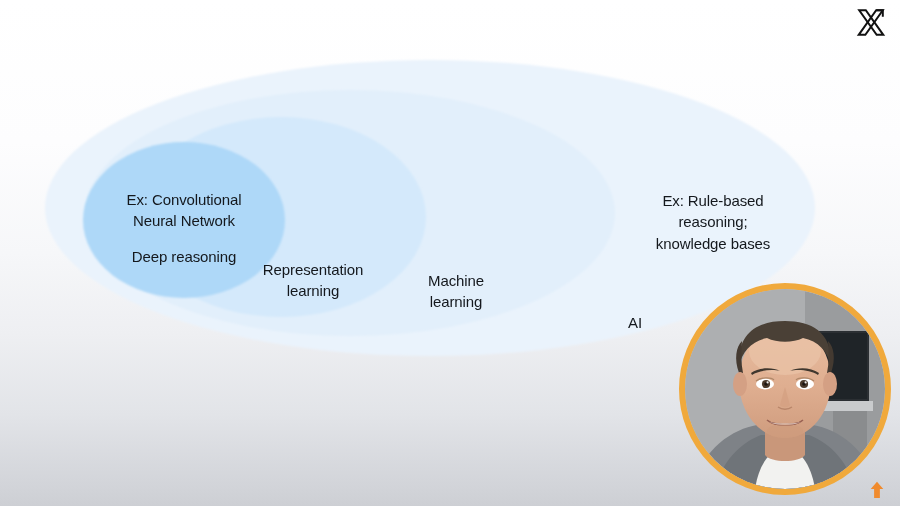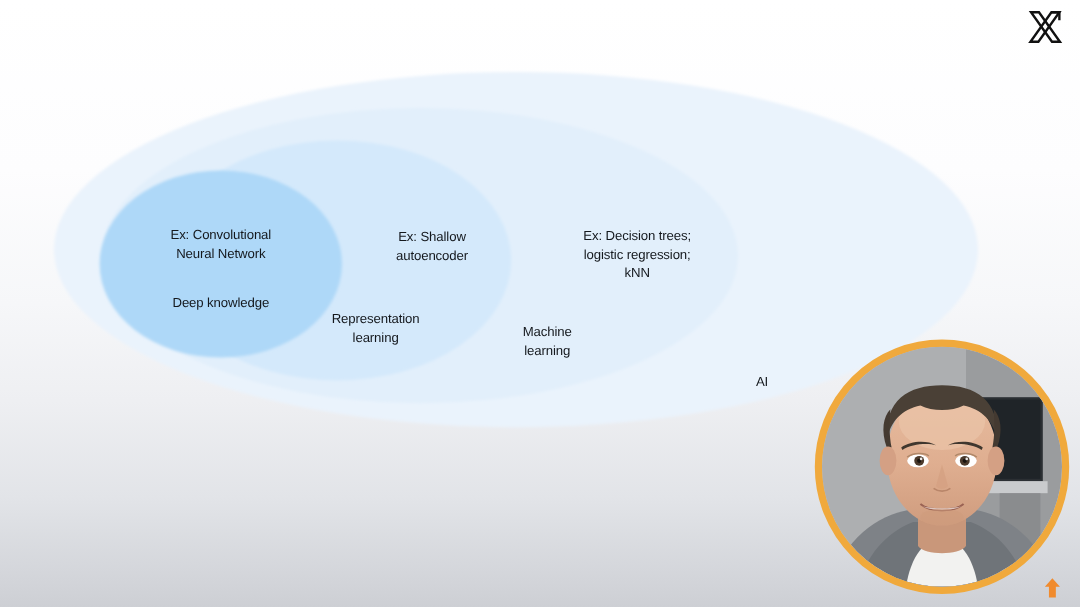--- a/index.html
+++ b/index.html
@@ -37,21 +37,21 @@
     display: block;
     width: 900px;
     height: 506px;
   }
 
   
   .lbl {
     position: absolute;
     color: #14181d;
     font-family: "Liberation Sans", sans-serif;
-    font-size: 11px;
+    font-size: 15px;
     line-height: 1.42;
     letter-spacing: -0.1px;
     white-space: pre-line;
     pointer-events: none;
   }
   .lbl.center { text-align: center; transform: translateX(-50%); }
 
   .ex-1     { left: 184px; top: 189px; }
   .name-1   { left: 184px; top: 246px; }
   .ex-2     { left: 360px; top: 191px; }
@@ -118,33 +118,31 @@
       <ellipse id="e-ml" cx="350" cy="213" rx="265" ry="123" fill="#e2effb" filter="url(#soft)"></ellipse>
 
       <ellipse id="e-rl" cx="281" cy="217" rx="145" ry="100" fill="#d4e9fb" filter="url(#soft)"></ellipse>
 
       <ellipse id="e-dl" cx="184" cy="220" rx="101" ry="78" fill="#aed8f8" filter="url(#soft)"></ellipse>
     </svg>
   </div>
 
   <div class="lbl center ex-1">Ex: Convolutional
 Neural Network</div>
-  <div class="lbl center name-1">Deep knowledge</div>
-
-  <div class="lbl center ex-2">Ex: Shallow
-autoencoder</div>
+  <div class="lbl center name-1">Deep reasoning</div>
+
   <div class="lbl center name-2">Representation
 learning</div>
 
-  <div class="lbl center ex-3">Ex: Decision trees;
-logistic regression;
-kNN</div>
   <div class="lbl center name-3">Machine
 learning</div>
 
+  <div class="lbl center ex-4">Ex: Rule-based
+reasoning;
+knowledge bases</div>
   <div class="lbl center name-4">AI</div>
 
   <div class="logo">
     <svg viewBox="0 0 36 36" xmlns="http://www.w3.org/2000/svg">
       <g fill="none" stroke="#111111" stroke-width="2.1" stroke-linejoin="miter">
         <path d="M5.5 4.5 L12.5 4.5 L31.0 30.5 L24.0 30.5 Z"></path>
         <path d="M30.5 4.5 L23.5 4.5 L5.0 30.5 L12.0 30.5 Z"></path>
         <path d="M23.5 4.5 L30.5 4.5 L30.5 11.5"></path>
       </g>
     </svg>

